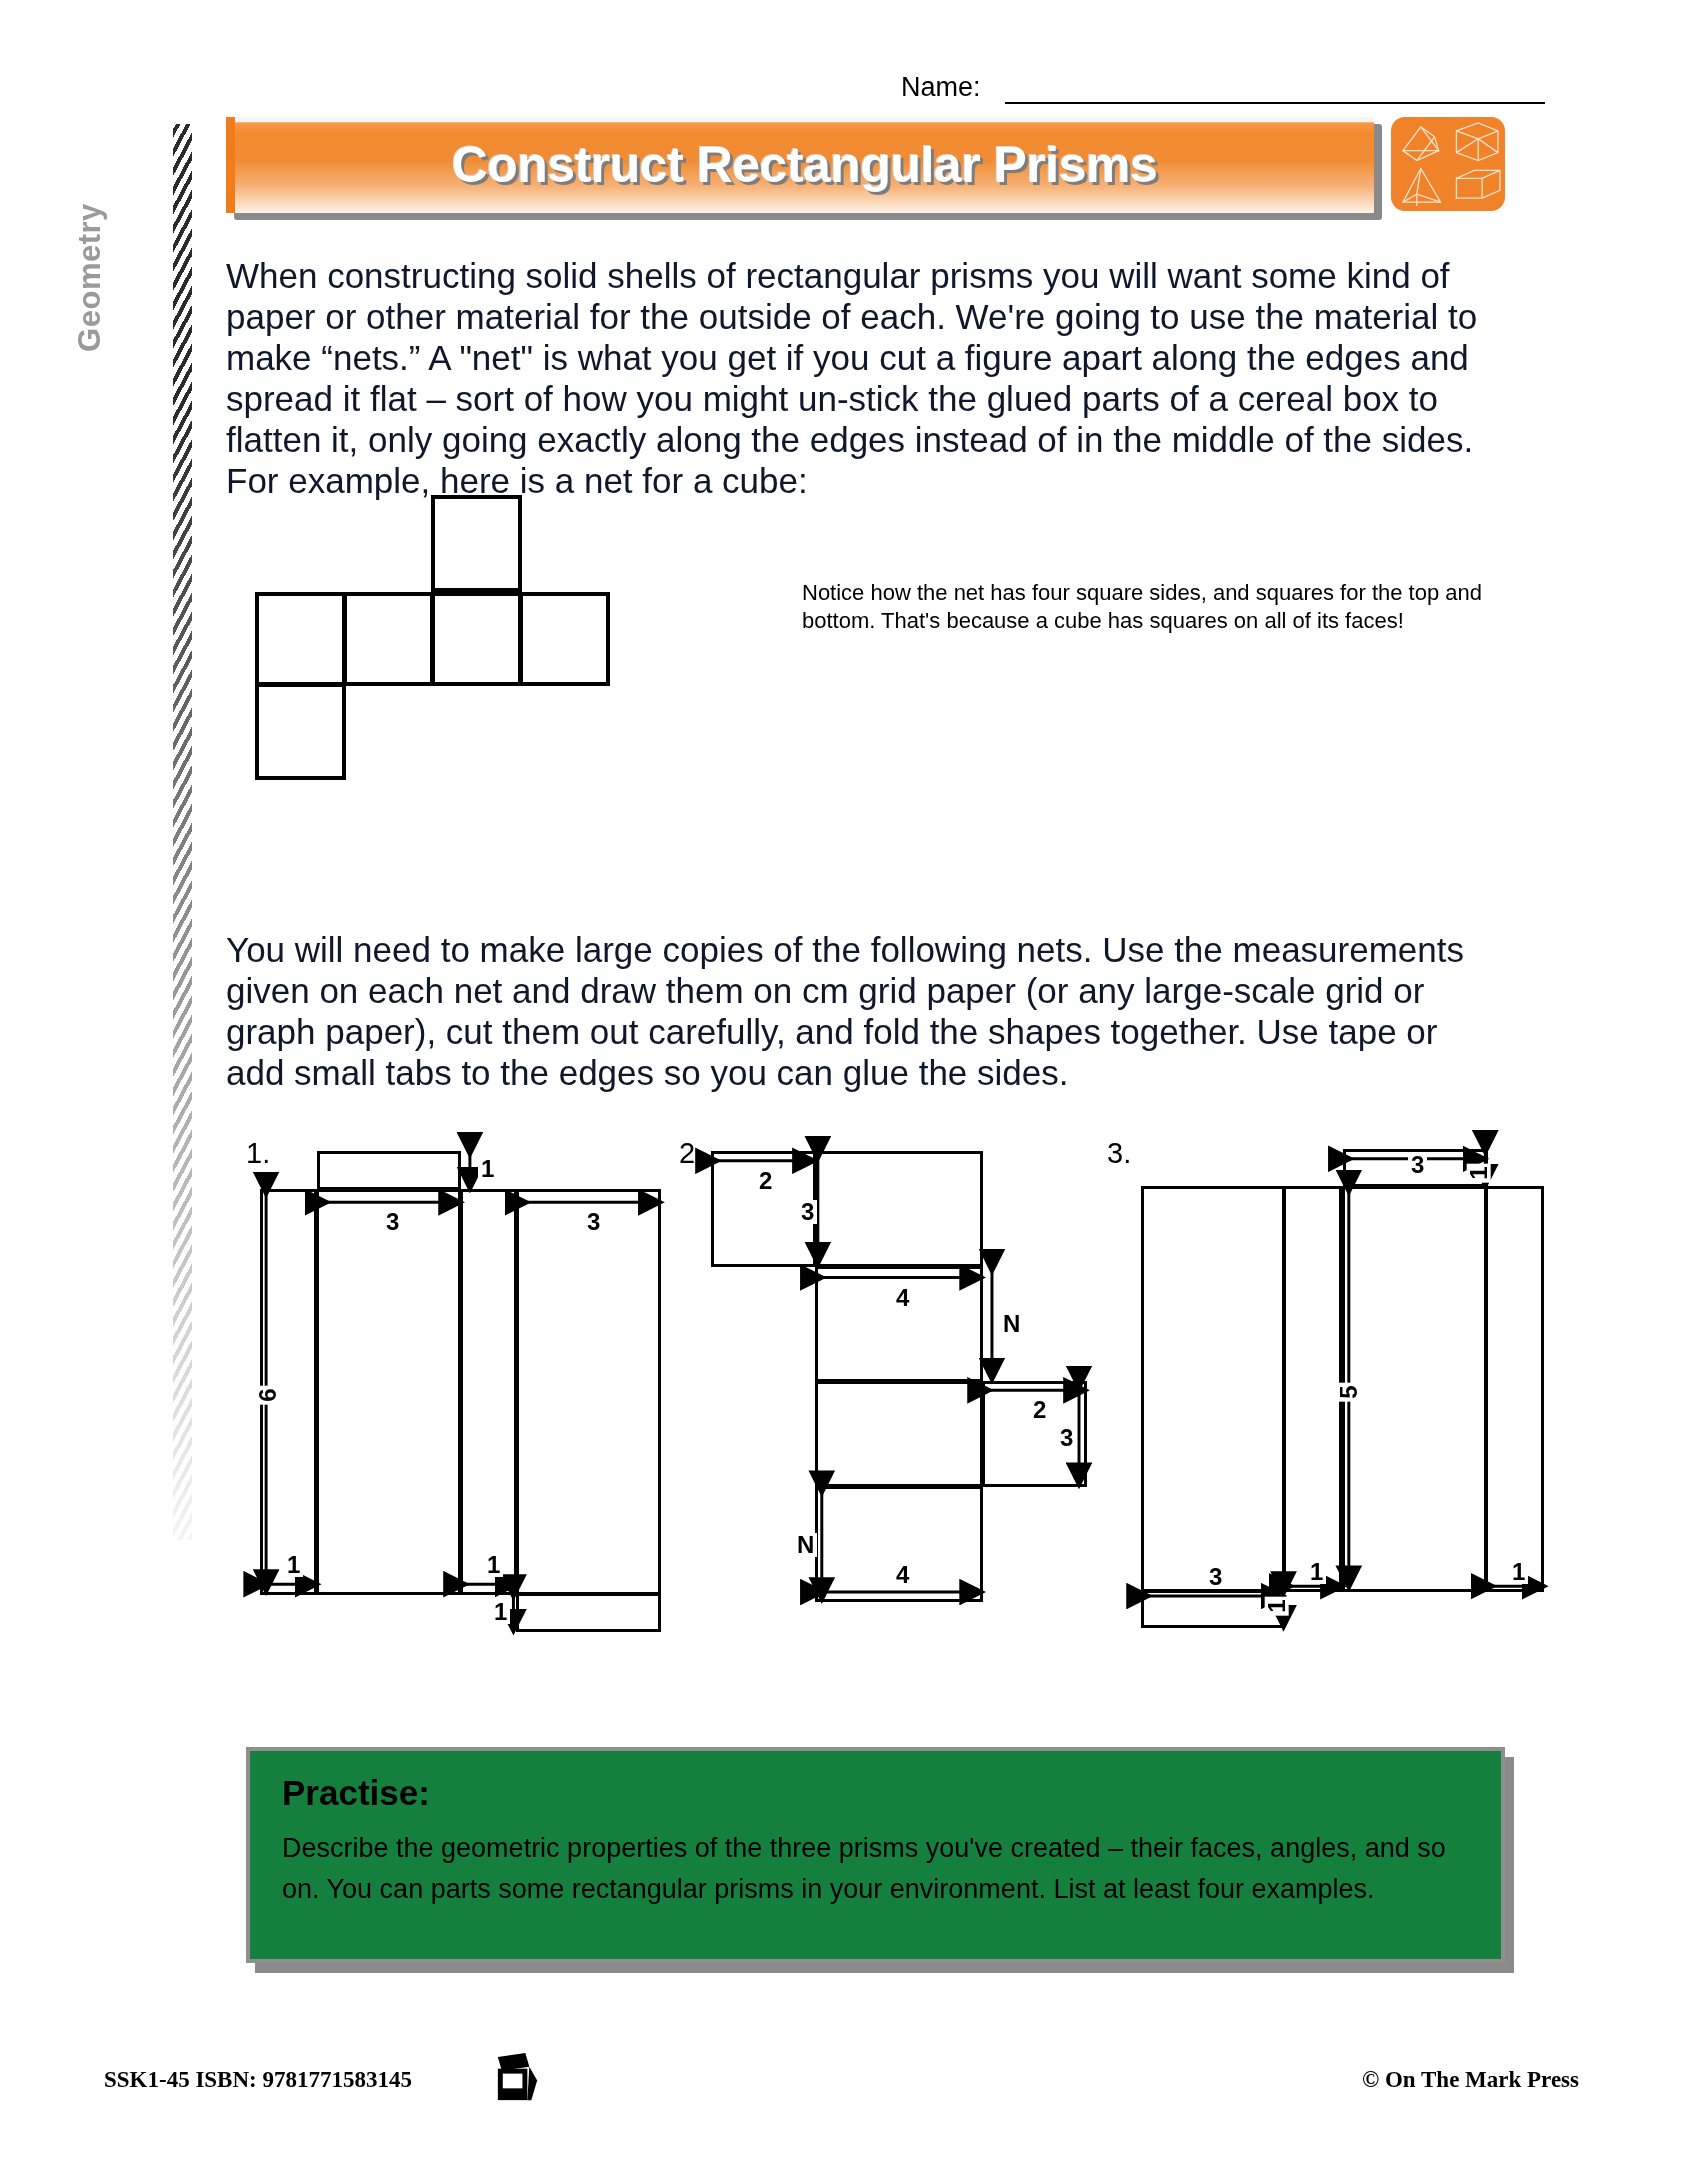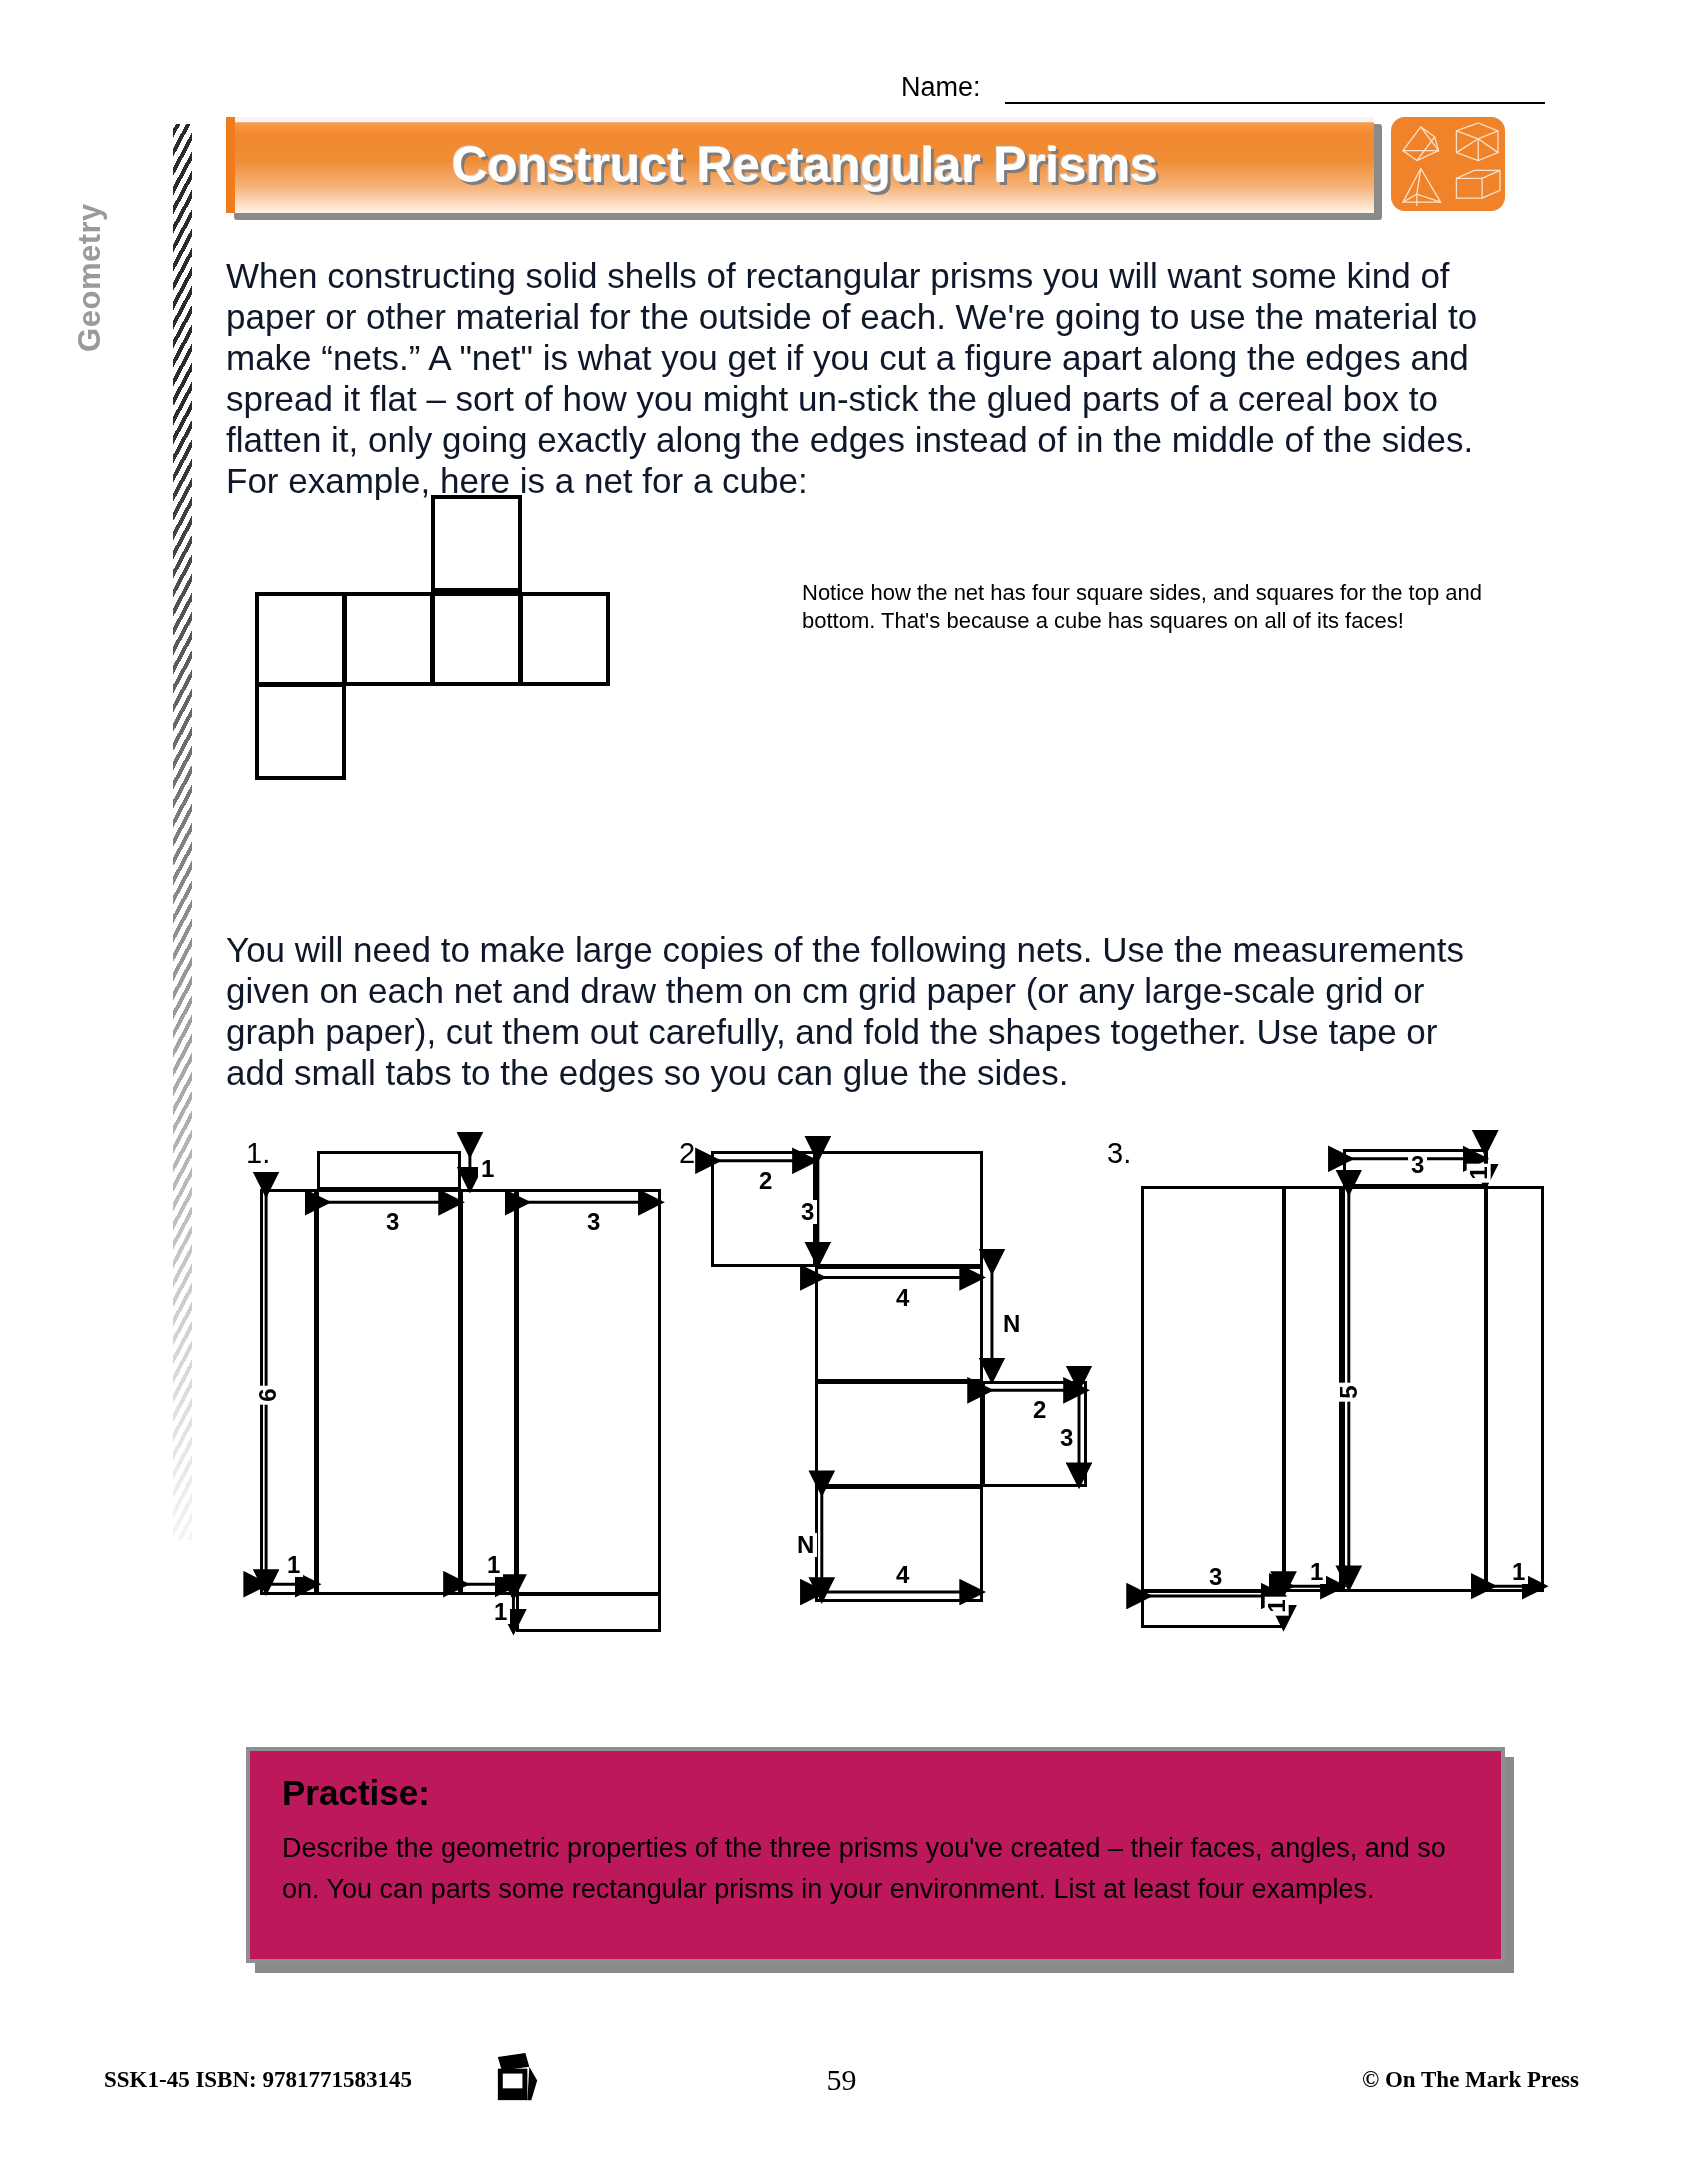--- a/index.html
+++ b/index.html
@@ -78,21 +78,21 @@
   .netnum{position:absolute;font-size:29px;color:#000;}
   .netbox{position:absolute;border:3px solid #000;box-sizing:border-box;background:#fff;}
   .dimlbl{position:absolute;font-size:24px;font-weight:bold;color:#000;
           background:#fff;padding:0 3px;line-height:24px;}
   .dimlbl.rot{transform:rotate(-90deg);transform-origin:center center;}
   svg.arrows{position:absolute;left:0;top:0;overflow:visible;}
 
   
   .pr-shadow{position:absolute;left:255px;top:1757px;width:1259px;height:216px;background:#8a8a8a;}
   .pr-box{position:absolute;left:246px;top:1747px;width:1259px;height:216px;
-          background:#be185d;border:4px solid #8f8f8f;box-sizing:border-box;}
+          background:#15803d;border:4px solid #8f8f8f;box-sizing:border-box;}
   .pr-title{position:absolute;left:32px;top:22px;font-size:35px;font-weight:bold;color:#000;}
   .pr-text{position:absolute;left:32px;top:77px;width:1178px;font-size:27px;line-height:41px;color:#000;}
 
   
   .footer{position:absolute;left:0;top:2059px;width:1683px;height:50px;}
   .ft-left{position:absolute;left:104px;top:8px;font-family:"Liberation Serif",serif;
            font-size:23px;font-weight:bold;color:#000;}
   .ft-page{position:absolute;left:0;top:4px;width:1683px;text-align:center;
            font-family:"Liberation Serif",serif;font-size:30px;color:#000;}
   .ft-right{position:absolute;right:104px;top:8px;font-family:"Liberation Serif",serif;
@@ -270,18 +270,17 @@
   <div class="footer">
     <span class="ft-left">SSK1-45  ISBN: 9781771583145</span>
     <span class="ft-logo">
       <svg width="57" height="57" viewBox="0 0 58 58">
         <path d="M8 6 L36 2 L40 16 L12 20 Z" fill="#000"></path>
         <rect x="8" y="18" width="30" height="32" fill="#000"></rect>
         <rect x="13" y="23" width="20" height="15" fill="#fff"></rect>
         <path d="M40 16 L48 30 L42 50 L38 50 Z" fill="#000"></path>
       </svg>
     </span>
-    <span class="ft-page">59</span>
     <span class="ft-right">© On The Mark Press</span>
   </div>
 
 </div>
 
 
 </body></html>

